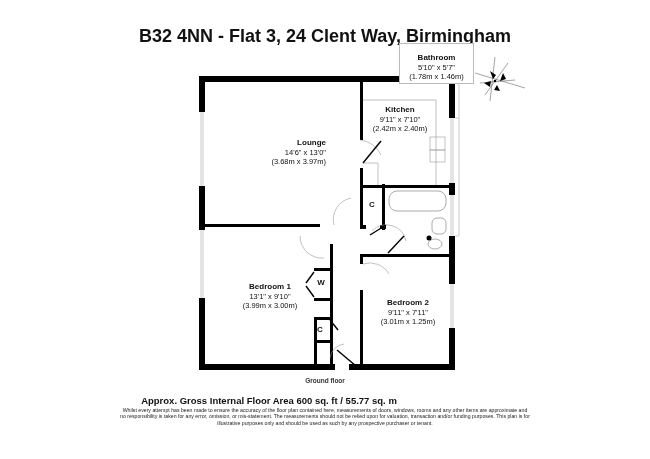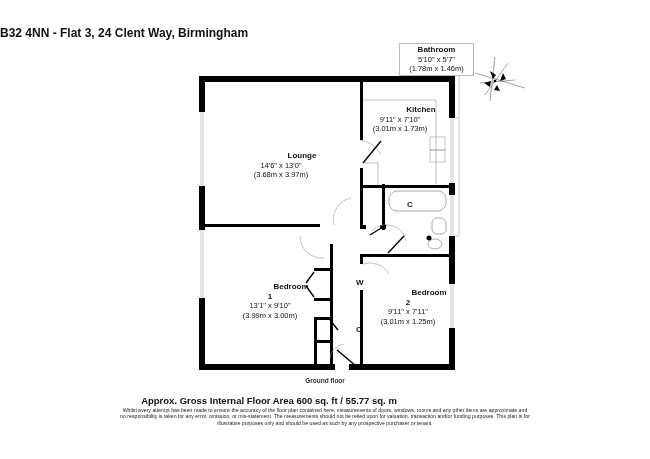--- a/index.html
+++ b/index.html
@@ -1,21 +1,21 @@
 <!DOCTYPE html>
 <html><head>
 <meta charset="utf-8">
 <style>
   html, body { margin: 0; padding: 0; background: #ffffff; }
   body { width: 650px; height: 459px; position: relative; overflow: hidden; font-family: "Liberation Sans", sans-serif; color: #111; }
-  .title { position: absolute; left: 0; width: 650px; top: 26px; text-align: left; font-weight: bold; font-size: 12px; }
-  .bath-label { position: absolute; left: 399px; top: 43px; width: 73px; height: 30px; border: 1px solid #bbb; background: #fff; text-align: center; font-size: 7.5px; line-height: 9.5px; padding-top: 1px; }
+  .title { position: absolute; left: 0; width: 650px; top: 26px; text-align: center; font-weight: bold; font-size: 18px; }
+  .bath-label { position: absolute; left: 399px; top: 43px; width: 73px; height: 30px; border: 1px solid #bbb; background: #fff; text-align: center; font-size: 7.5px; line-height: 9.5px; padding-top: 9px; }
   .bath-label b { font-size: 8px; }
   .room-label { position: absolute; text-align: center; font-size: 7.5px; line-height: 9.5px; }
-  .room-label .nm { font-weight: bold; font-size: 8px; padding-left: 42px; }
+  .room-label .nm { font-weight: bold; font-size: 8px; }
   .ground { position: absolute; left: 0; width: 650px; top: 377px; text-align: center; font-size: 6.5px; font-weight: bold; color: #333; }
   .area { position: absolute; left: 0; width: 538px; top: 395px; text-align: center; font-weight: bold; font-size: 9.5px; }
   .disclaimer { position: absolute; left: 120px; width: 410px; top: 407px; text-align: center; font-size: 5.2px; line-height: 6.4px; color: #222; }
   svg.plan { position: absolute; left: 0; top: 0; }
   .compass { position: absolute; left: 470px; top: 55px; }
 </style>
 </head>
 <body>
 
 <div class="title">B32 4NN - Flat 3, 24 Clent Way, Birmingham</div>
@@ -106,36 +106,36 @@
 
 <div class="bath-label">
   <b>Bathroom</b><br>
   <span>5'10" x 5'7"</span><br>
   <span>(1.78m x 1.46m)</span>
 </div>
 
 <div class="room-label" style="left:364px;top:105px;width:72px;">
   <span class="nm">Kitchen</span><br>
   <span>9'11" x 7'10"</span><br>
-  <span>(3.01m x 1.73m)</span>
+  <span>(2.42m x 2.40m)</span>
 </div>
 
-<div class="room-label" style="left:236px;top:151px;width:90px;">
+<div class="room-label" style="left:236px;top:138px;width:90px;text-align:right;">
   <span class="nm">Lounge</span><br>
   <span>14'6" x 13'0"</span><br>
   <span>(3.68m x 3.97m)</span>
 </div>
 
 <div class="room-label" style="left:230px;top:282px;width:80px;">
   <span class="nm">Bedroom 1</span><br>
   <span>13'1" x 9'10"</span><br>
   <span>(3.99m x 3.00m)</span>
 </div>
 
-<div class="room-label" style="left:368px;top:288px;width:80px;">
+<div class="room-label" style="left:368px;top:298px;width:80px;">
   <span class="nm">Bedroom 2</span><br>
   <span>9'11" x 7'11"</span><br>
   <span>(3.01m x 1.25m)</span>
 </div>
 
 <div class="room-label" style="left:365px;top:200px;width:14px;">
   <span class="nm">C</span>
 </div>
 <div class="room-label" style="left:314px;top:278px;width:14px;">
   <span class="nm">W</span>

